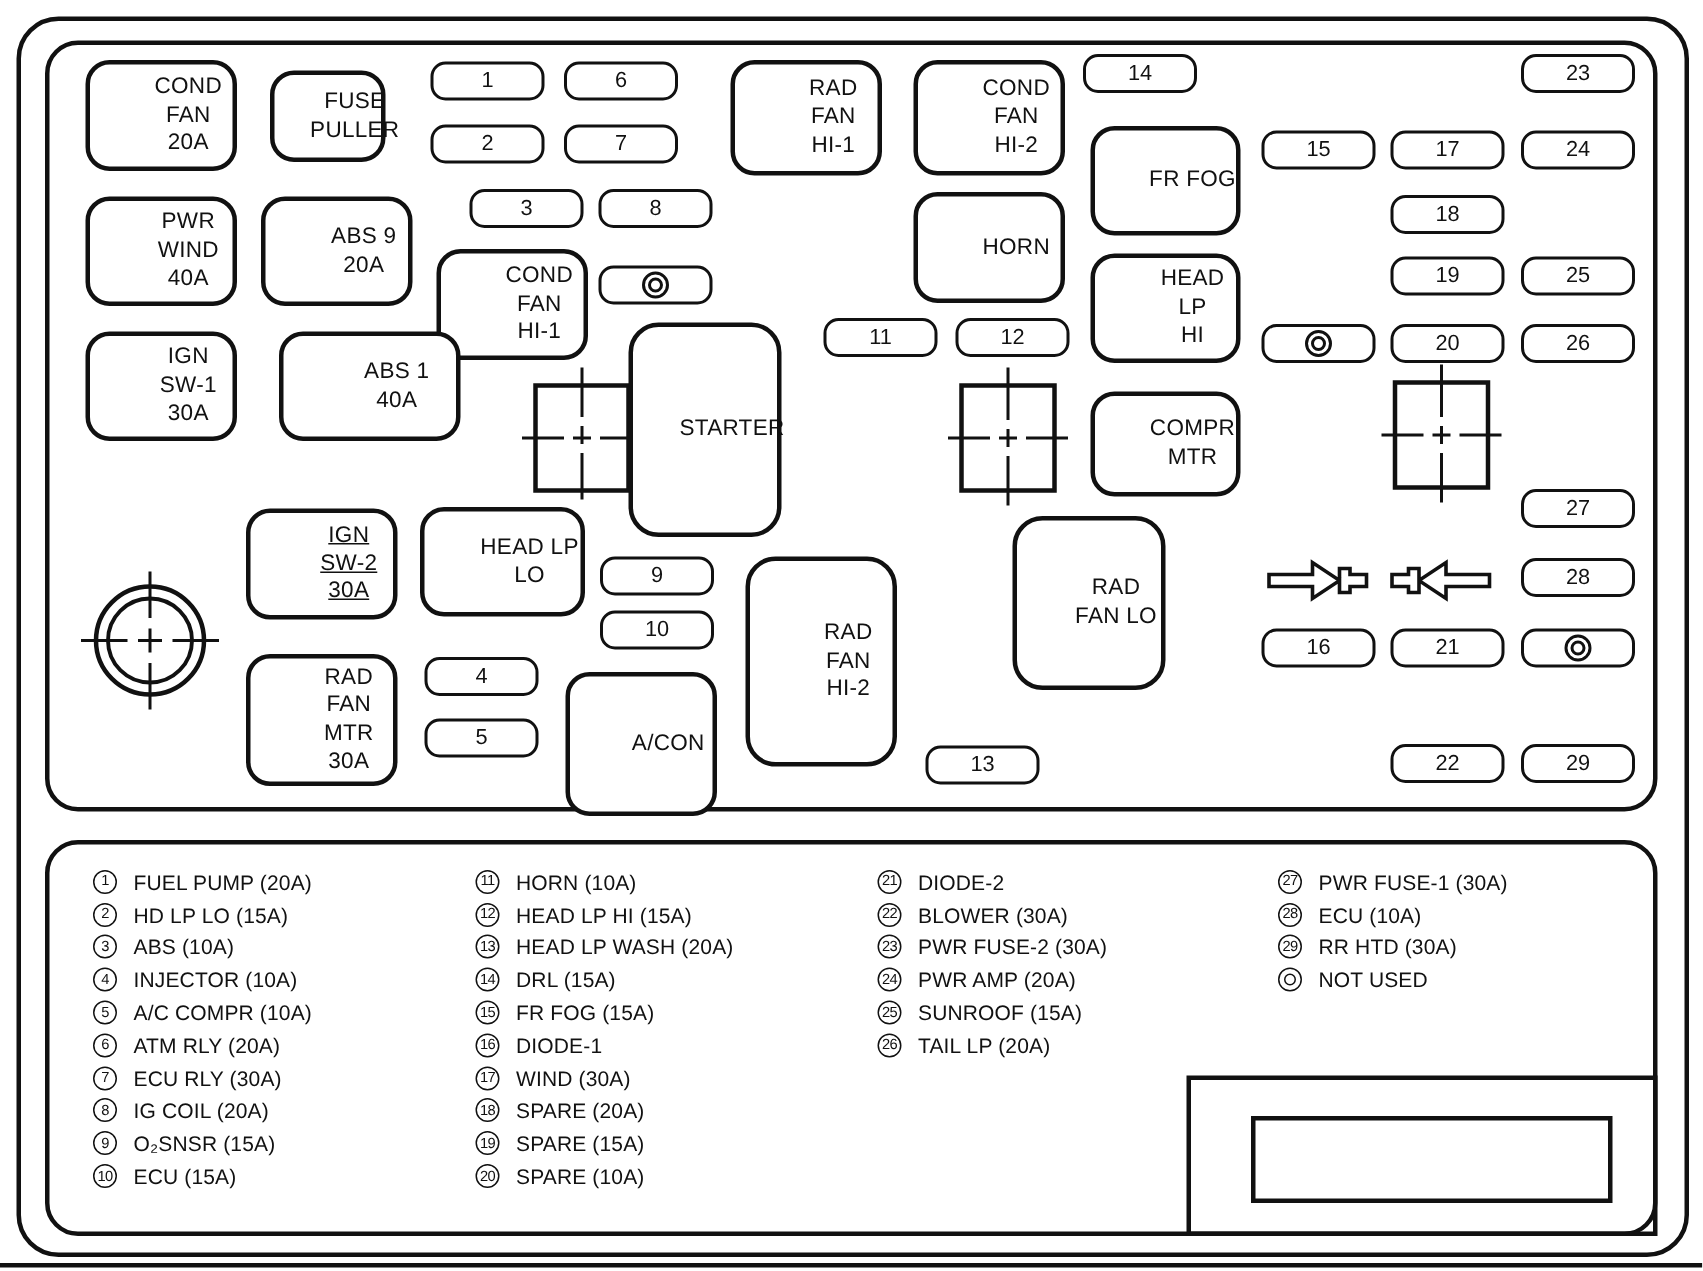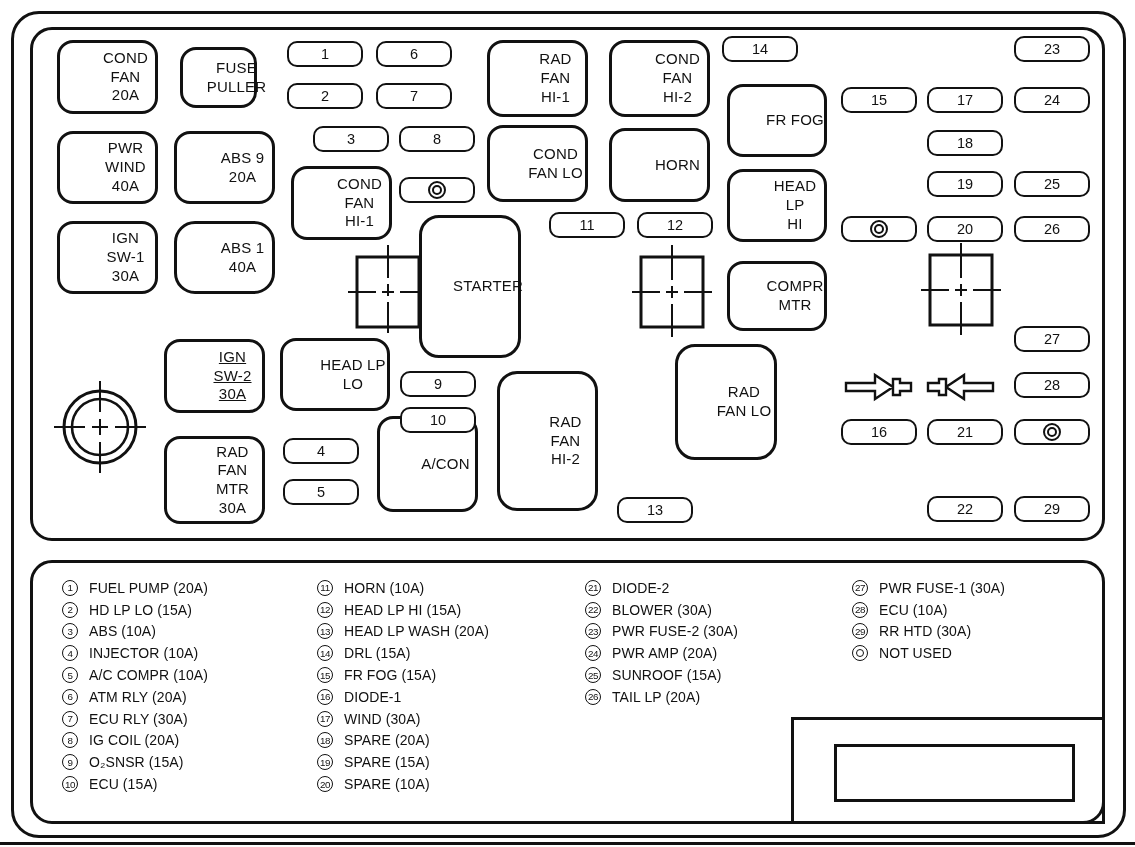--- a/index.html
+++ b/index.html
@@ -86,43 +86,41 @@
 PULLER</span></div>
       <div class="fbox" style="left: 487px; top: 40px; width: 101px; height: 77px;"><span>RAD FAN
 HI-1</span></div>
       <div class="fbox" style="left: 609px; top: 40px; width: 101px; height: 77px;"><span>COND FAN
 HI-2</span></div>
       <div class="fbox" style="left: 727px; top: 84px; width: 100px; height: 73px;"><span>FR FOG</span></div>
       <div class="fbox" style="left: 57px; top: 131px; width: 101px; height: 73px;"><span>PWR WIND
 40A</span></div>
       <div class="fbox" style="left: 174px; top: 131px; width: 101px; height: 73px;"><span>ABS 9
 20A</span></div>
-      <div class="fbox" style="left: 487px; top: 125px; width: 101px; height: 77px;"><span>COND
-FAN LO</span></div>
       <div class="fbox" style="left: 609px; top: 128px; width: 101px; height: 74px;"><span>HORN</span></div>
       <div class="fbox" style="left: 291px; top: 166px; width: 101px; height: 74px;"><span>COND FAN
 HI-1</span></div>
       <div class="fbox" style="left: 727px; top: 169px; width: 100px; height: 73px;"><span>HEAD LP
 HI</span></div>
       <div class="fbox" style="left: 57px; top: 221px; width: 101px; height: 73px;"><span>IGN SW-1
 30A</span></div>
-      <div class="fbox" style="left: 174px; top: 221px; width: 101px; height: 73px; border-radius: 21px;"><span>ABS 1
+      <div class="fbox" style="left: 186px; top: 221px; width: 121px; height: 73px;"><span>ABS 1
 40A</span></div>
       <div class="fbox" style="left: 419px; top: 215px; width: 102px; height: 143px; border-radius: 20px;"><span>STARTER</span></div>
       <div class="fbox" style="left: 727px; top: 261px; width: 100px; height: 70px;"><span>COMPR MTR</span></div>
       <div class="fbox" style="left: 164px; top: 339px; width: 101px; height: 74px; text-decoration: underline;"><span>IGN SW-2
 30A</span></div>
       <div class="fbox" style="left: 280px; top: 338px; width: 110px; height: 73px;"><span>HEAD LP LO</span></div>
       <div class="fbox" style="left: 675px; top: 344px; width: 102px; height: 116px; border-radius: 20px;"><span>RAD FAN LO</span></div>
       <div class="fbox" style="left: 497px; top: 371px; width: 101px; height: 140px; border-radius: 20px;"><span>RAD FAN
 HI-2</span></div>
       <div class="fbox" style="left: 164px; top: 436px; width: 101px; height: 88px;"><span>RAD
 FAN MTR
 30A</span></div>
-      <div class="fbox" style="left: 377px; top: 416px; width: 101px; height: 96px;"><span>A/CON</span></div>
+      <div class="fbox" style="left: 377px; top: 448px; width: 101px; height: 96px;"><span>A/CON</span></div>
       <div class="slot" style="left: 287px; top: 41px;">
         <span>1</span>
       </div>
       <div class="slot" style="left: 287px; top: 83px;">
         <span>2</span>
       </div>
       <div class="slot" style="left: 313px; top: 126px;">
         <span>3</span>
       </div>
       <div class="slot" style="left: 283px; top: 438px;">

